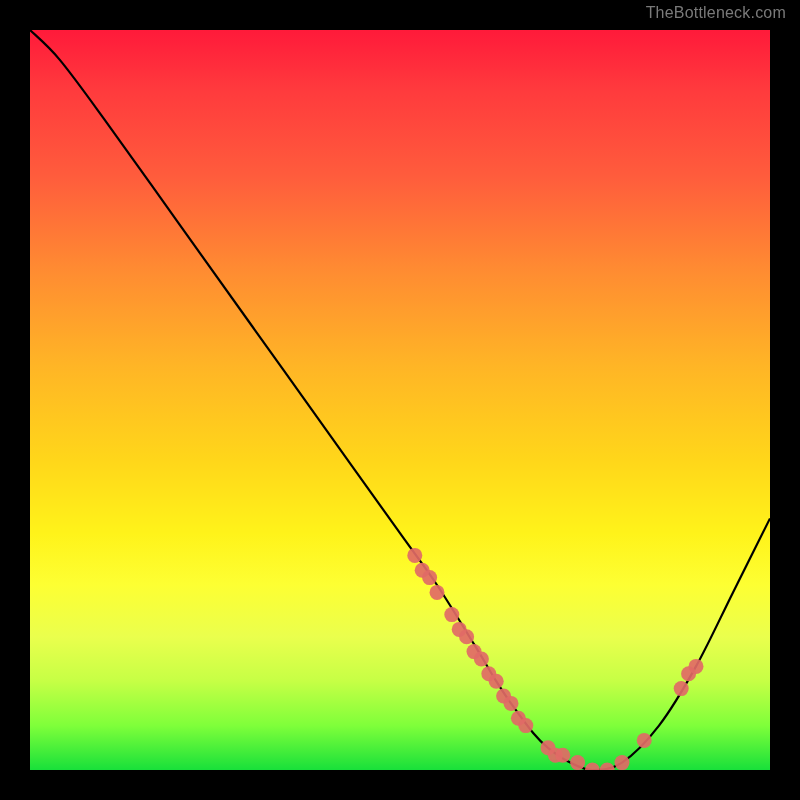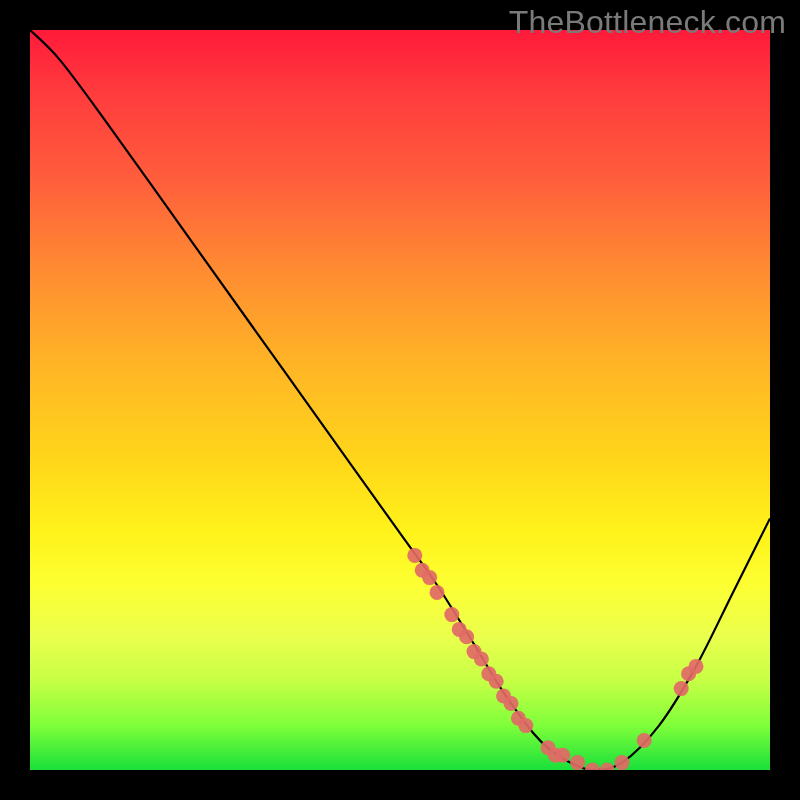--- a/index.html
+++ b/index.html
@@ -15,21 +15,21 @@
     width: 800px;
     height: 800px;
     background: #000;
   }
   .watermark {
     position: absolute;
     top: 4px;
     right: 14px;
     color: #7a7a7a;
     font-family: Arial, Helvetica, sans-serif;
-    font-size: 32px;
+    font-size: 16px;
     letter-spacing: 0.2px;
     z-index: 20;
   }
   .plot-area {
     position: absolute;
     left: 30px;
     top: 30px;
     width: 740px;
     height: 740px;
     overflow: hidden;

